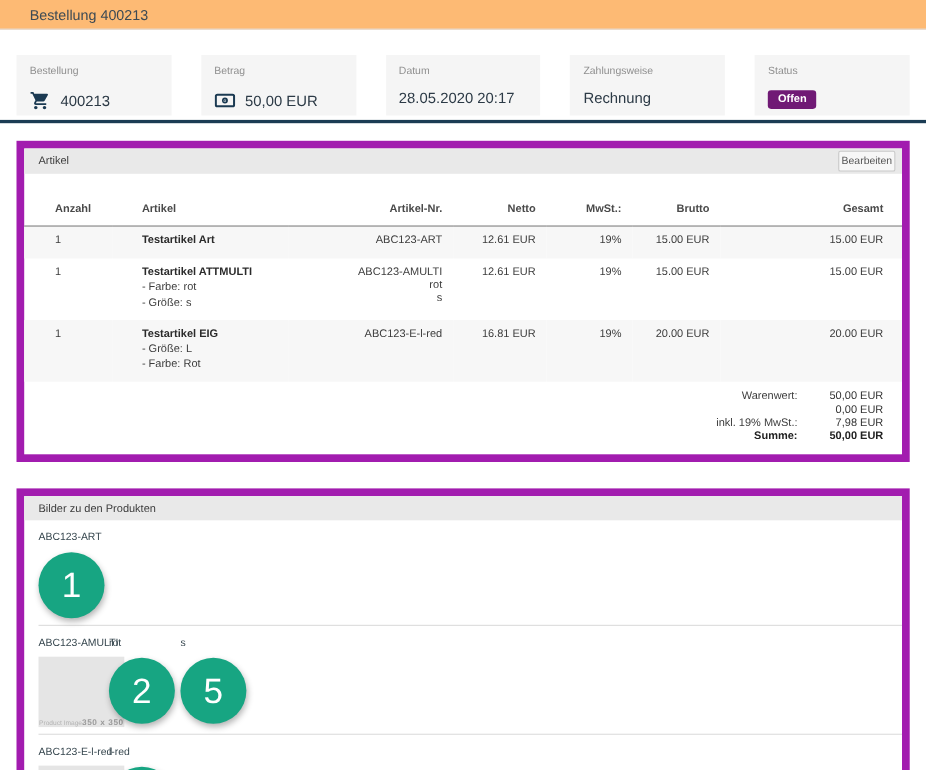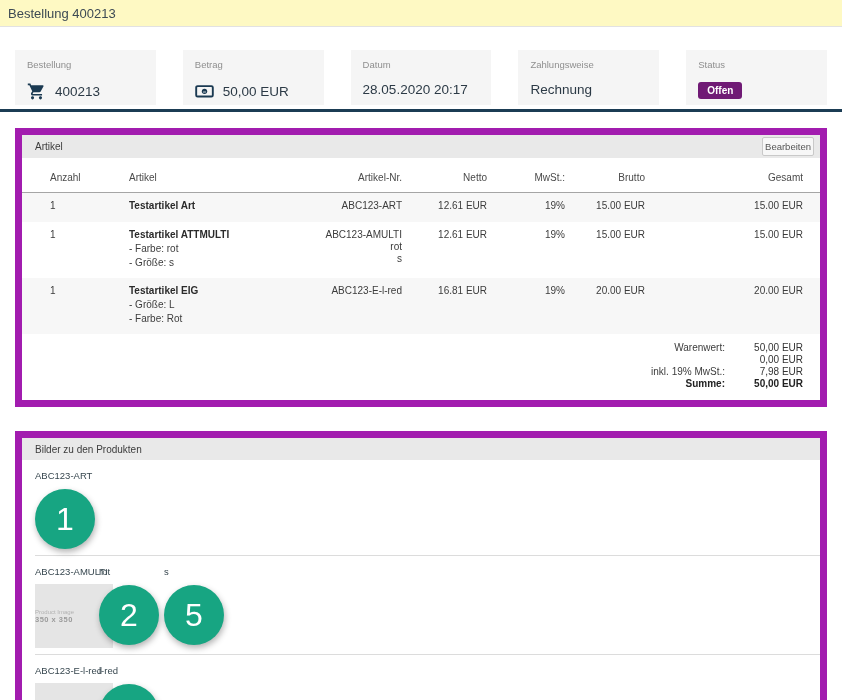--- a/index.html
+++ b/index.html
@@ -5,42 +5,42 @@
   * { box-sizing: border-box; }
   html,body { margin:0; padding:0; }
   body {
     width:842px; height:700px; overflow:hidden;
     background:#ffffff;
     font-family:"Liberation Sans", sans-serif;
     color:#333333;
   }
 
   
-  .topbar { height:27px; border-bottom:1px solid #e2e2e2; display:flex; align-items:center; padding-left:8px; background:#fef9c3; }
+  .topbar { height:27px; border-bottom:1px solid #e2e2e2; display:flex; align-items:center; padding-left:27px; background:#fdba74; }
   .topbar-title { font-size:13px; color:#3d4a54; }
 
   
   .cards { display:flex; gap:27px; margin:23px 15px 0 15px; }
   .card { flex:1; background:#f5f5f5; height:55px; padding:9px 12px 0 12px; }
   .card-label { font-size:9.5px; color:#8f8f8f; margin-bottom:6px; }
   .card-value { display:flex; align-items:center; gap:9px; font-size:13.5px; color:#2c3a46;margin-top:12px; }
   .card-icon svg { width:19px; height:19px; display:block; }
   .badge { display:inline-block; background:#701a75; color:#ffffff; font-size:10px; font-weight:bold; padding:3px 9px; border-radius:3px; }
 
   .navy-line { height:3px; background:#1b3c54; margin-top:4px; }
 
   
   .section { margin:16px 15px 0 15px; border:7px solid #a21caf; background:#fff; }
   .section.bilder { margin-top:24px; }
   .section-header { background:#e9e9e9; min-height:22px; display:flex; align-items:center; justify-content:space-between; padding:2px 6px 2px 13px; font-size:10px; color:#3c3c3c; }
   .edit-btn { font-size:9.5px; color:#555; background:#f7f7f7; border:1px solid #c9c9c9; border-radius:2px; padding:3px 2px; cursor:pointer; }
 
   
   table { width:100%; border-collapse:collapse; font-size:10px; }
-  th { font-weight:normal; color:#4a4a4a; padding:14px 10px 9px 10px; border-bottom:1px solid #a5a5a5; white-space:nowrap; }
+  th { font-weight:bold; color:#4a4a4a; padding:27px 10px 9px 10px; border-bottom:1px solid #a5a5a5; white-space:nowrap; }
   td { padding:7px 10px 10px 10px; vertical-align:top; line-height:11.5px; color:#3c3c3c; }
   th.l, td.l { text-align:left; }
   th.r, td.r { text-align:right; }
   th:first-child, td:first-child { padding-left:28px; }
   th:nth-child(2), td:nth-child(2) { padding-left:27px; }
   th:last-child, td:last-child { padding-right:17px; }
   tr.alt { background:#f7f7f7; }
   .item-name { font-weight:bold; color:#2b2b2b; line-height:12px; }
   .item-opt { margin-top:2px; }
   .nr-line { line-height:12px; }
@@ -52,21 +52,21 @@
   .summary-value { width:95px; text-align:right; padding-right:17px; }
   .summary-line.bold .summary-label, .summary-line.bold .summary-value { font-weight:bold; color:#222; }
 
   
   .bilder-row { display:flex; margin-left:13px; padding:10px 0 6px 0; border-bottom:1px solid #dcdcdc; }
   .bilder-row:last-child { border-bottom:1px solid #dcdcdc; }
   .bcell { width:65px; }
   .bcell.first { width:64px; }
   .bcell-label { font-size:9.5px; color:#37474f; height:14px; white-space:nowrap; }
   .circle { width:60px; height:60px; border-radius:50%; background:#17a582; color:#fff; display:flex; align-items:center; justify-content:center; font-size:32px; margin-top:5px; box-shadow:1px 3px 6px rgba(0,0,0,0.3); cursor:pointer; }
-  .ph-img { width:78px; height:64px; background:#e5e5e5; margin-top:4px; display:flex; flex-direction:column; align-items:flex-start; justify-content:center; }
+  .ph-img { width:78px; height:64px; background:#e5e5e5; margin-top:4px; display:flex; align-items:flex-end; justify-content:center; }
   .ph-line1 { font-size:6px; color:#b3b3b3; }
   .ph-line2 { font-size:7.5px; font-weight:bold; color:#9b9b9b; letter-spacing:0.5px; }
 </style>
 </head>
 <body>
 
 <div class="topbar">
   <span class="topbar-title">Bestellung 400213</span>
 </div>
 

